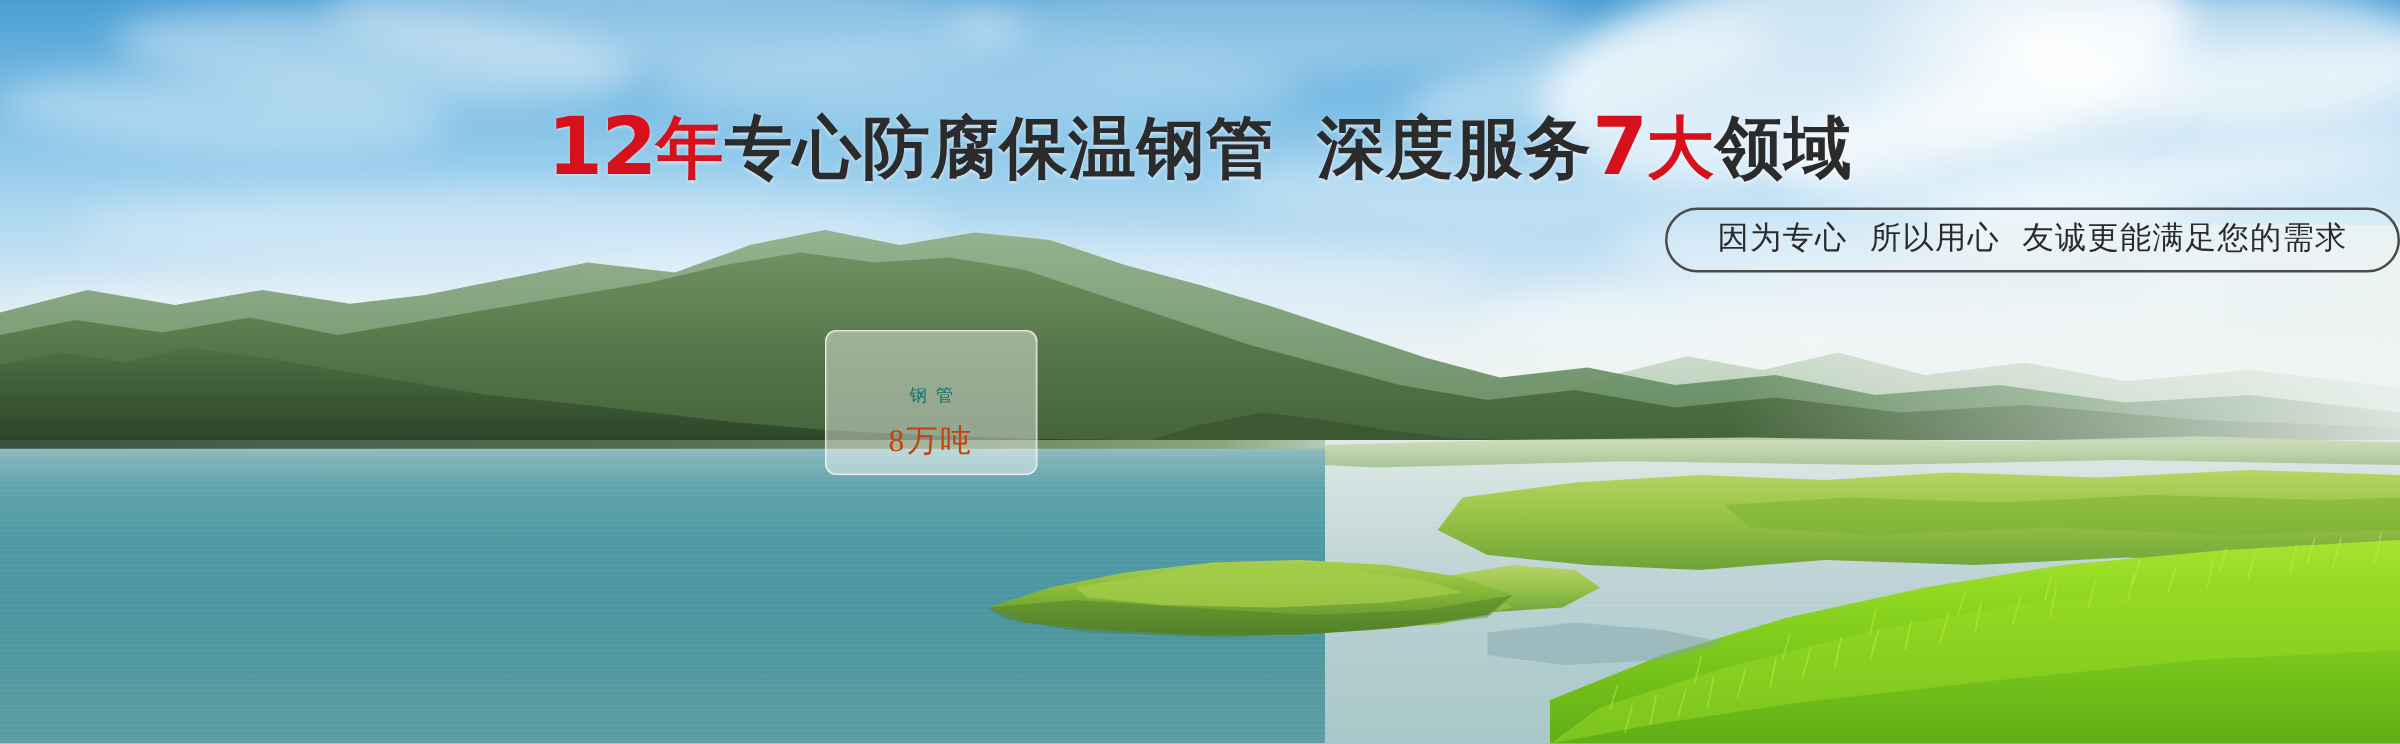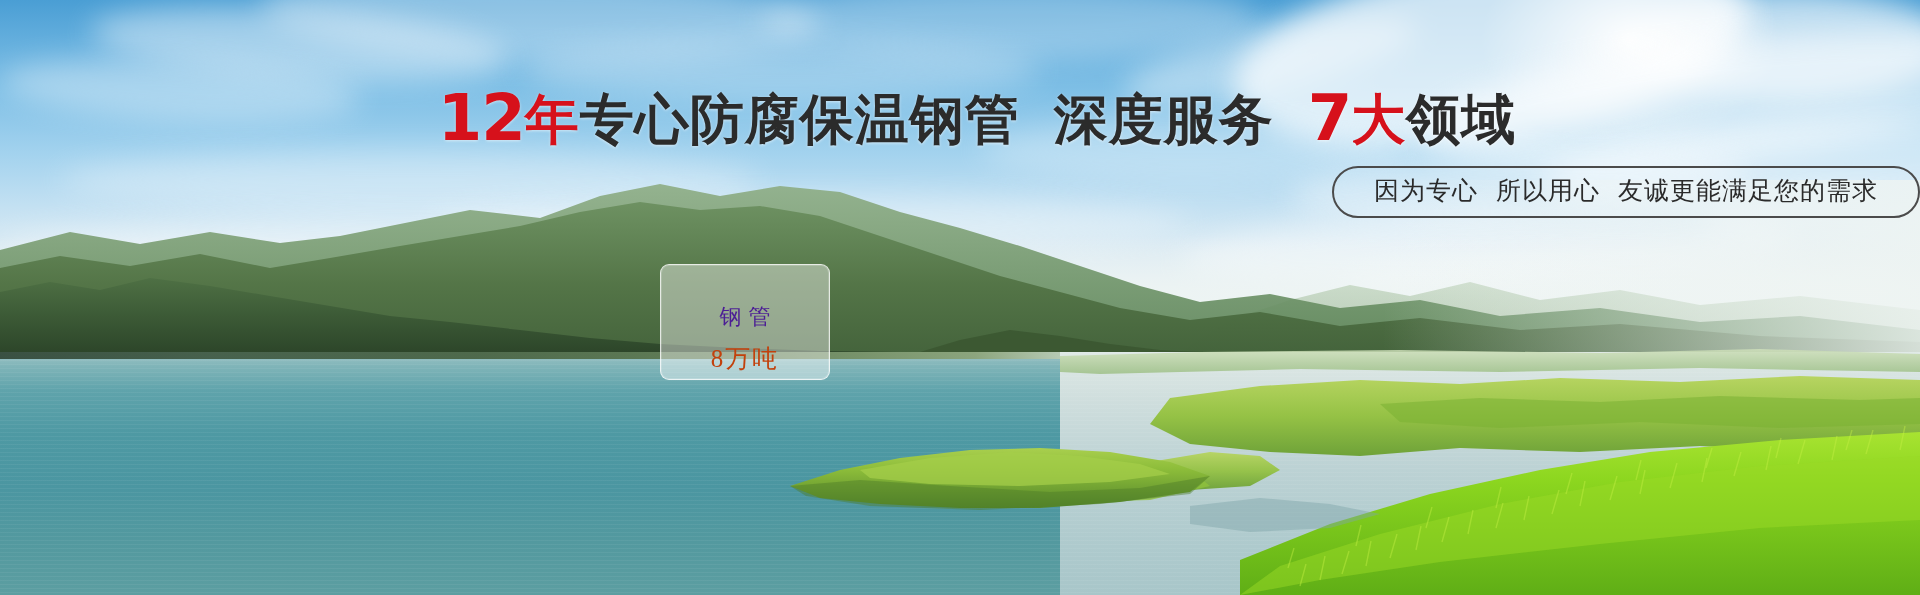--- a/index.html
+++ b/index.html
@@ -102,21 +102,20 @@
     color:#2b2b2b;
     text-shadow:0 1px 3px rgba(255,255,255,.55);
   }
   .headline .red{color:#d6111b;}
   .headline .num{
     font-size:64px;
     font-family:"DejaVu Sans","Liberation Sans",sans-serif;
     font-weight:bold;
     letter-spacing:-1px;
     vertical-align:-2px;
-    margin-left:34px;
   }
   .headline .gap{display:inline-block;width:34px;}
 
   .subtitle-wrap{
     position:absolute;left:0;top:166px;width:1920px;
     text-align:right;
   }
   .subtitle{
     display:inline-block;
     padding:9px 40px 11px;
@@ -143,22 +142,22 @@
     background:rgba(255,255,255,.42);
     border:1px solid rgba(255,255,255,.75);
     box-shadow:inset 0 0 0 1px rgba(255,255,255,.18);
     display:flex;
     flex-direction:column;
     align-items:center;
     justify-content:center;
     gap:10px;
   }
   .card-title{
-    font-size:22px;
-    color:#4c1d95;
+    font-size:14px;
+    color:#0f766e;
     letter-spacing:7px;
     text-indent:7px;
     font-family:"Liberation Serif","DejaVu Serif",serif;
     margin-top:32px;
   }
   .card-value{
     font-size:25px;
     color:#c2410c;
     letter-spacing:2px;
     font-family:"Liberation Serif","DejaVu Serif",serif;

